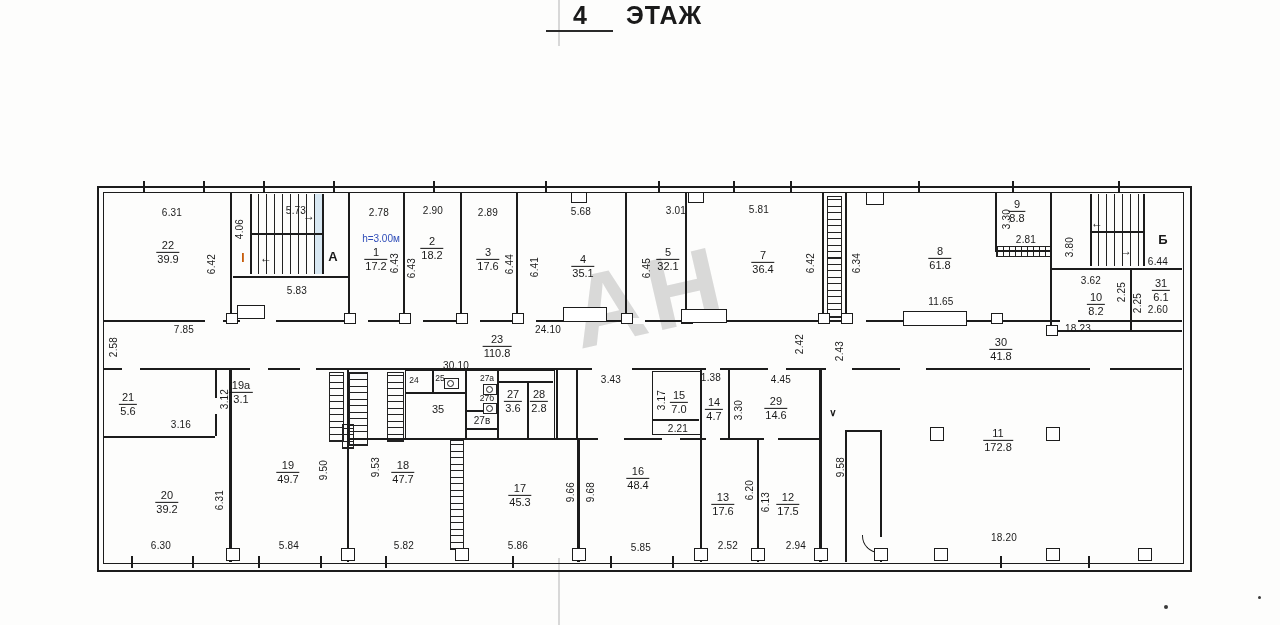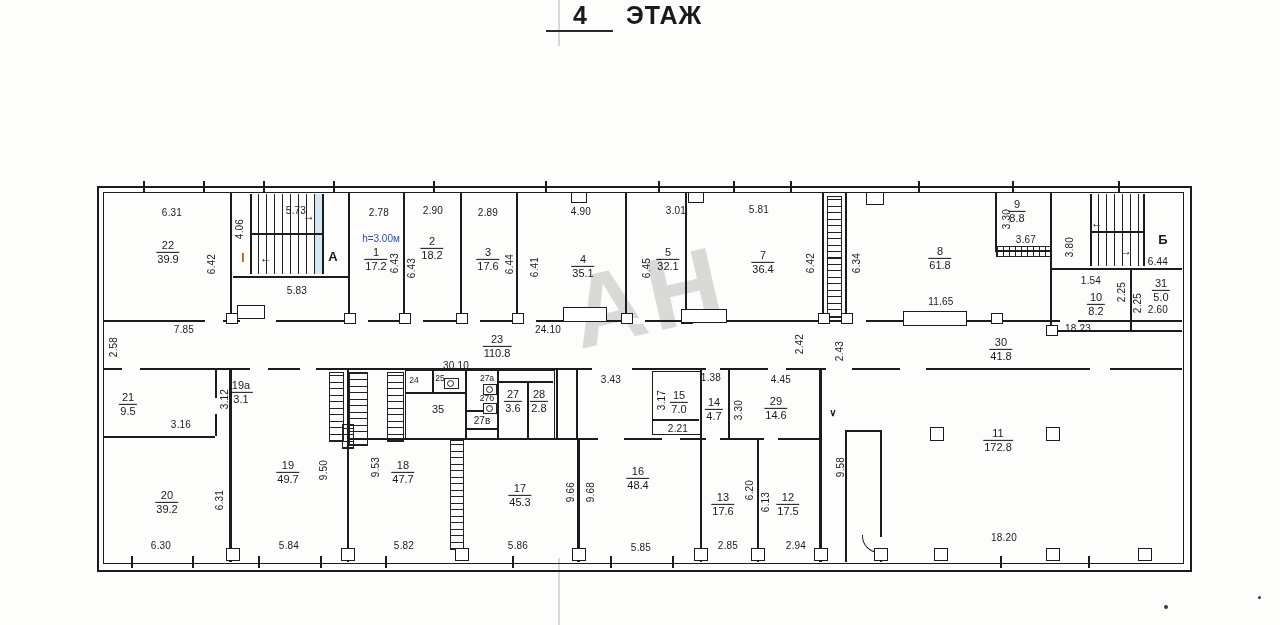--- a/index.html
+++ b/index.html
@@ -263,33 +263,33 @@
   <div class="room" style="left:1017px;top:211px">
       <span class="num">9</span>
       <span class="ar">8.8</span>
     </div>
   <div class="room" style="left:1096px;top:304px">
       <span class="num">10</span>
       <span class="ar">8.2</span>
     </div>
   <div class="room" style="left:1161px;top:290px">
       <span class="num">31</span>
-      <span class="ar">5.0</span>
+      <span class="ar">6.1</span>
     </div>
   <div class="room" style="left:497px;top:346px">
       <span class="num">23</span>
       <span class="ar">110.8</span>
     </div>
   <div class="room" style="left:1001px;top:349px">
       <span class="num">30</span>
       <span class="ar">41.8</span>
     </div>
   <div class="room" style="left:128px;top:404px">
       <span class="num">21</span>
-      <span class="ar">9.5</span>
+      <span class="ar">5.6</span>
     </div>
   <div class="room" style="left:241px;top:392px">
       <span class="num">19а</span>
       <span class="ar">3.1</span>
     </div>
   <div class="room" style="left:513px;top:401px">
       <span class="num">27</span>
       <span class="ar">3.6</span>
     </div>
   <div class="room" style="left:539px;top:401px">
@@ -346,44 +346,44 @@
   <div class="tag" style="left:487px;top:378px">27а</div>
   <div class="tag" style="left:487px;top:398px">27б</div>
   <div class="tag" style="left:438px;top:409px;font-size:11px">35</div>
   <div class="tag" style="left:482px;top:420px;font-size:10px">27в</div>
 
   <div class="dim" style="left:172px;top:212px">6.31</div>
   <div class="dim" style="left:296px;top:210px">5.73</div>
   <div class="dim" style="left:379px;top:212px">2.78</div>
   <div class="dim" style="left:433px;top:210px">2.90</div>
   <div class="dim" style="left:488px;top:212px">2.89</div>
-  <div class="dim" style="left:581px;top:211px">4.90</div>
+  <div class="dim" style="left:581px;top:211px">5.68</div>
   <div class="dim" style="left:676px;top:210px">3.01</div>
   <div class="dim" style="left:759px;top:209px">5.81</div>
-  <div class="dim" style="left:1026px;top:239px">3.67</div>
-  <div class="dim" style="left:1091px;top:280px">1.54</div>
+  <div class="dim" style="left:1026px;top:239px">2.81</div>
+  <div class="dim" style="left:1091px;top:280px">3.62</div>
   <div class="dim" style="left:1158px;top:261px">6.44</div>
   <div class="dim" style="left:1158px;top:309px">2.60</div>
   <div class="dim" style="left:297px;top:290px">5.83</div>
   <div class="dim" style="left:184px;top:329px">7.85</div>
   <div class="dim" style="left:548px;top:329px">24.10</div>
   <div class="dim" style="left:456px;top:365px">30.10</div>
   <div class="dim" style="left:941px;top:301px">11.65</div>
   <div class="dim" style="left:1078px;top:328px">18.23</div>
   <div class="dim" style="left:181px;top:424px">3.16</div>
   <div class="dim" style="left:611px;top:379px">3.43</div>
   <div class="dim" style="left:711px;top:377px">1.38</div>
   <div class="dim" style="left:781px;top:379px">4.45</div>
   <div class="dim" style="left:678px;top:428px">2.21</div>
   <div class="dim" style="left:161px;top:545px">6.30</div>
   <div class="dim" style="left:289px;top:545px">5.84</div>
   <div class="dim" style="left:404px;top:545px">5.82</div>
   <div class="dim" style="left:518px;top:545px">5.86</div>
   <div class="dim" style="left:641px;top:547px">5.85</div>
-  <div class="dim" style="left:728px;top:545px">2.85</div>
+  <div class="dim" style="left:728px;top:545px">2.52</div>
   <div class="dim" style="left:796px;top:545px">2.94</div>
   <div class="dim" style="left:1004px;top:537px">18.20</div>
 
   <div class="dim v" style="left:239px;top:229px">4.06</div>
   <div class="dim v" style="left:211px;top:264px">6.42</div>
   <div class="dim v" style="left:394px;top:263px">6.43</div>
   <div class="dim v" style="left:411px;top:268px">6.43</div>
   <div class="dim v" style="left:509px;top:264px">6.44</div>
   <div class="dim v" style="left:534px;top:267px">6.41</div>
   <div class="dim v" style="left:646px;top:268px">6.45</div>

